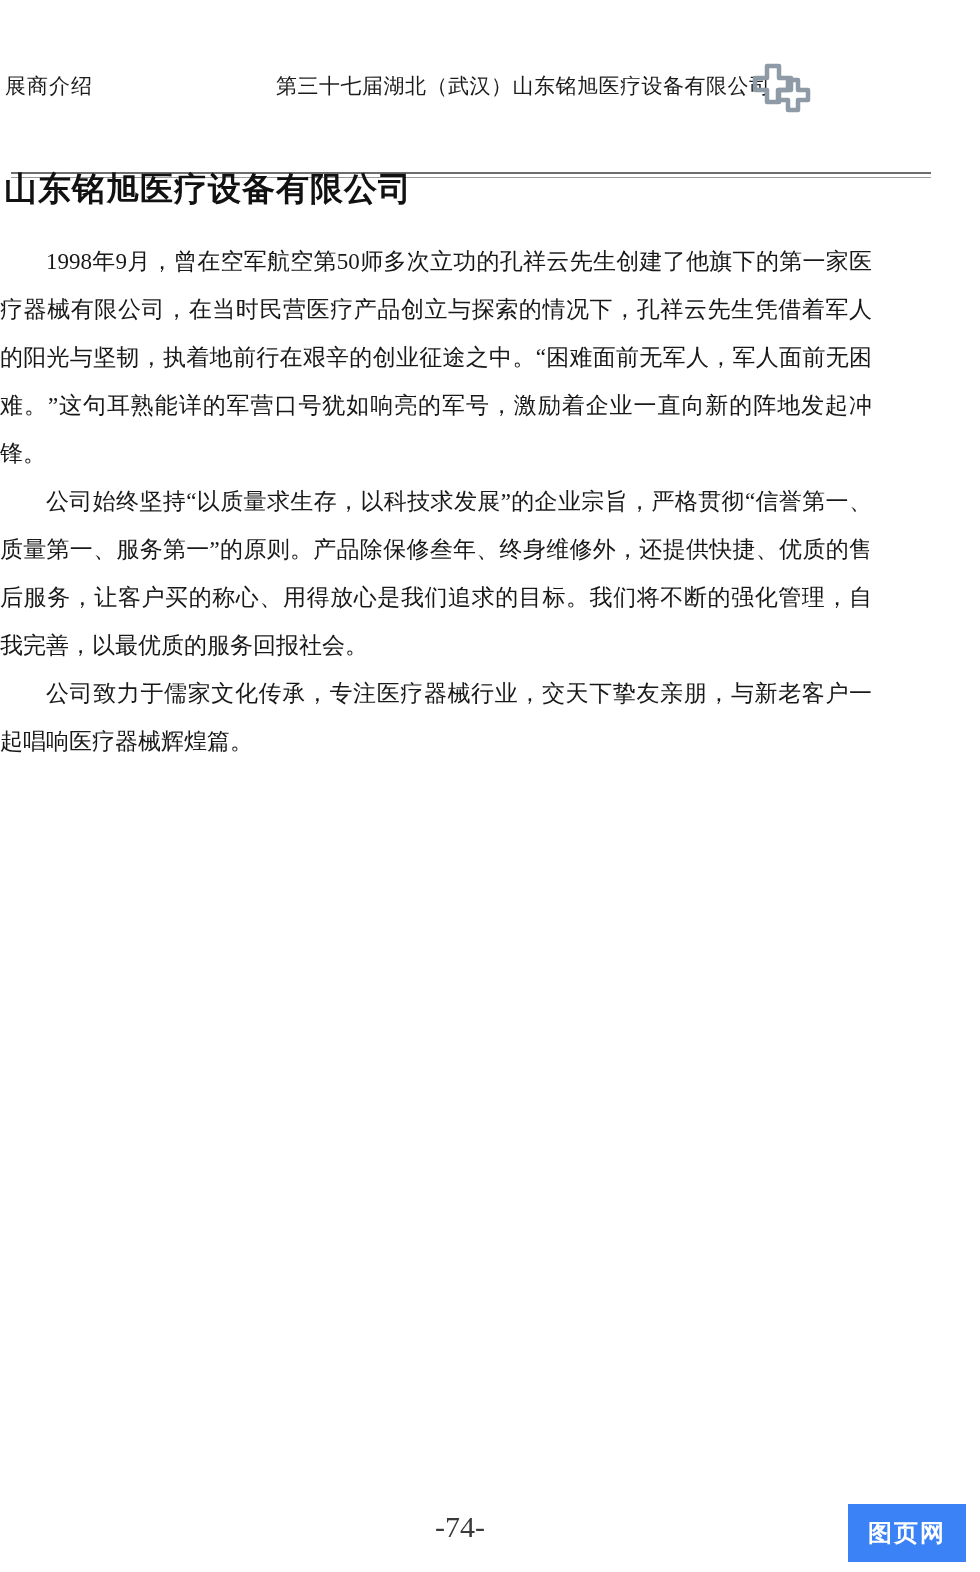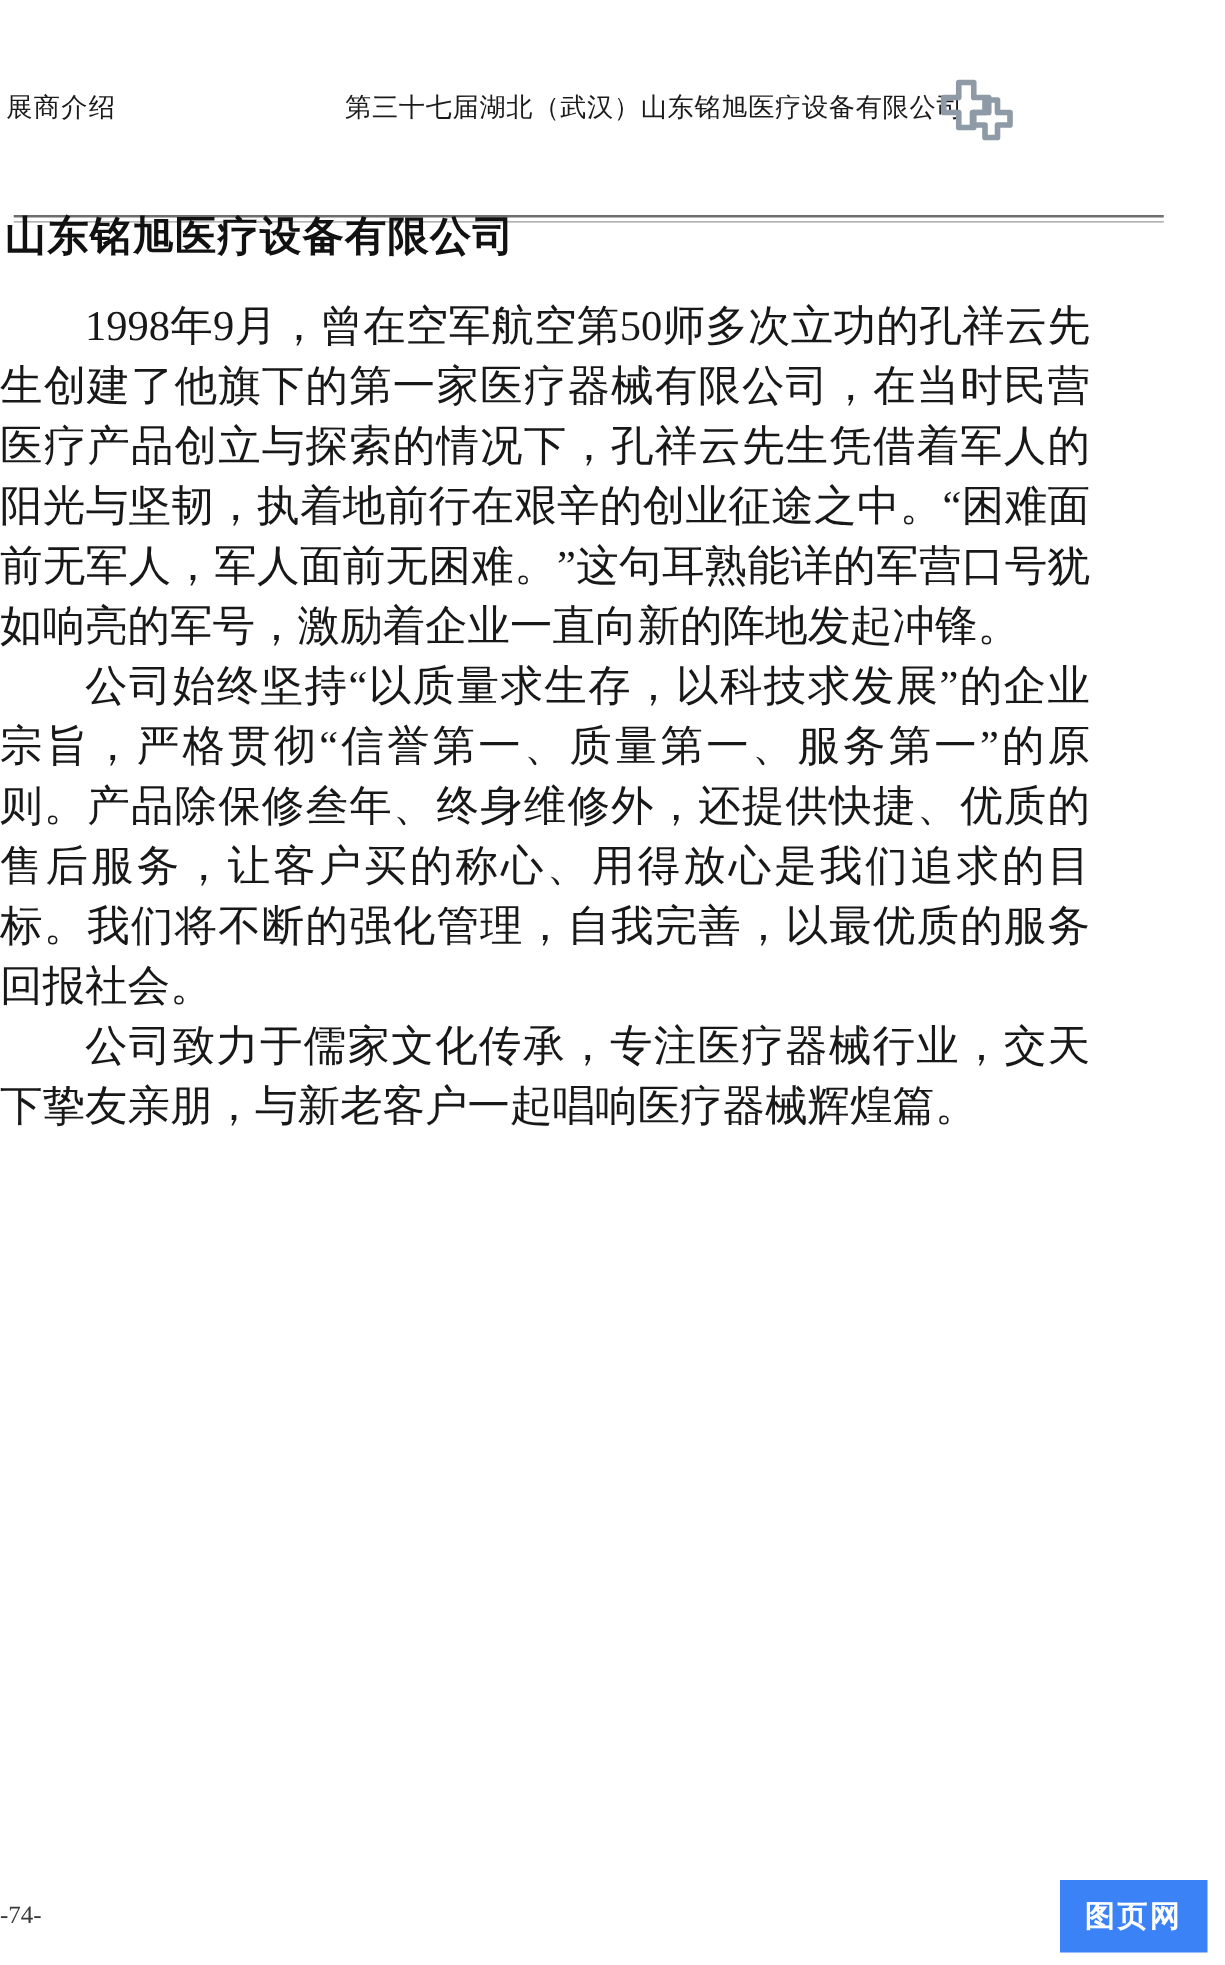--- a/index.html
+++ b/index.html
@@ -88,38 +88,39 @@
     letter-spacing: 1px;
     color: #111111;
   }
 
   
   .body-text {
     position: absolute;
     top: 238px;
     left: 0px;
     width: 872px;
-    font-size: 34px;
+    font-size: 23px;
     line-height: 48px;
     text-align: justify;
     text-justify: inter-ideograph;
     color: #181818;
   }
   .body-text p {
     margin: 0 0 0 0;
     text-indent: 2em;
   }
 
   
   .page-number {
     position: absolute;
     bottom: 28px;
     left: 0;
     width: 920px;
-    font-size: 20px;
+    text-align: center;
+    font-size: 30px;
     color: #3a3a3a;
     font-family: "Liberation Serif", "DejaVu Serif", serif;
   }
 
   .watermark {
     position: absolute;
     right: 14px;
     bottom: 10px;
     width: 118px;
     height: 58px;

